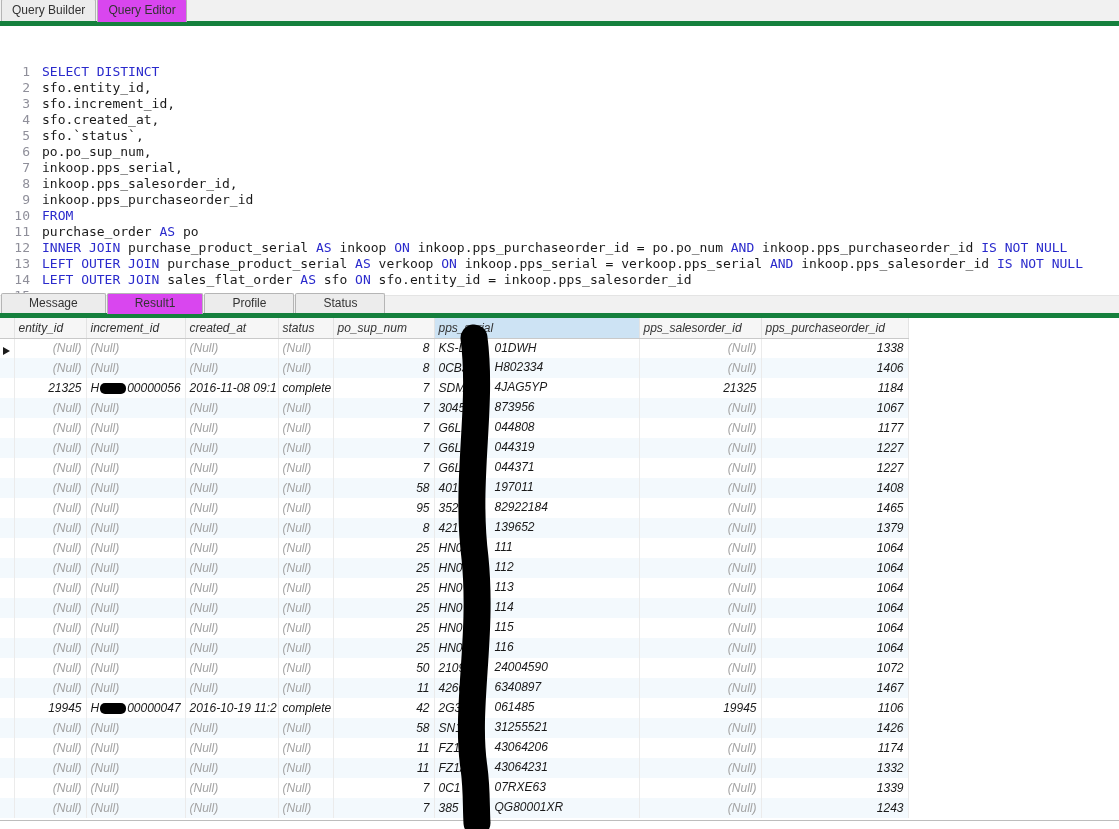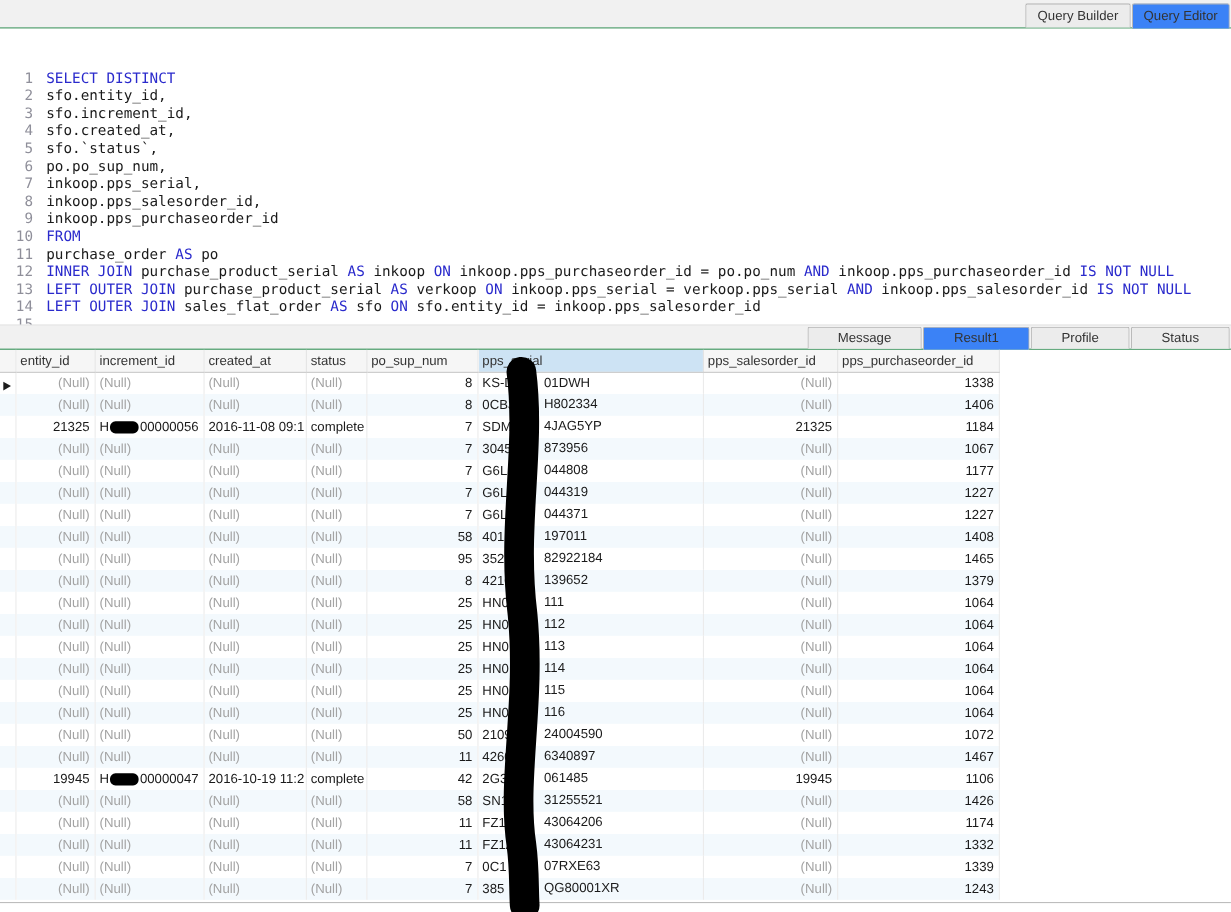--- a/index.html
+++ b/index.html
@@ -6,49 +6,48 @@
   html, body { margin: 0; padding: 0; }
   body {
     width: 1119px; height: 829px; overflow: hidden;
     background: #ffffff; color: #1a1a1a;
     font-family: "Liberation Sans", sans-serif; font-size: 12px;
   }
 
   
   .tabbar {
     display: flex; align-items: flex-end;
-    background: #f1f1f1; border-bottom: 1px solid #15803d;
+    background: #f1f1f1; border-bottom: 5px solid #15803d;
     padding: 2px 0 0 1px;
-    justify-content: flex-end;
   }
   .tabbar .tab {
     padding: 3px 10px 4px; margin-right: 1px;
     border: 1px solid #b5b5b5; border-bottom: none;
     border-radius: 2px 2px 0 0;
     background: #ececec; color: #333; cursor: default; white-space: nowrap;
   }
-  .tabbar .tab.active { background: #3b82f6; margin-bottom: -1px; padding-bottom: 5px; }
+  .tabbar .tab.active { background: #d946ef; margin-bottom: -1px; padding-bottom: 5px; }
   #top-tabbar { height: 26px; }
   #bottom-tabbar { height: 23px; border-top: 1px solid #e4e4e4; }
   #bottom-tabbar .tab { padding: 2px 27px 3px; }
   #bottom-tabbar .tab.active { padding-bottom: 4px; }
 
   
   #editor {
     height: 269px; background: #fff; padding-top: 6px;
     font-family: "DejaVu Sans Mono", monospace;
     font-size: 13px; line-height: 16px; white-space: pre; overflow: hidden;
   }
   .cline { display: flex; }
   .lnum { flex: 0 0 30px; width: 30px; text-align: right; color: #8f8f9a; }
   .ctext { padding-left: 12px; color: #1a1a1a; text-align: center; }
   .kw { color: var(--kw); }
 
   
-  #grid-wrap { position: relative; height: 511px; background: #fff; }
+  #grid-wrap { position: relative; height: 511px; background: #fff; font-style: italic; }
   table { border-collapse: collapse; table-layout: fixed; width: 908px; font-size: 12px; }
   th {
     height: 20px; font-weight: normal; text-align: left;
     background: #f6f6f6; color: #333;
     border-bottom: 1px solid #c9c9c9; border-right: 1px solid #e3e3e3;
     padding: 0 4px; overflow: hidden; white-space: nowrap;
   }
   th.sel { background: var(--selhdr); }
   td {
     height: 20px; line-height: 19px; padding: 0 4px;

